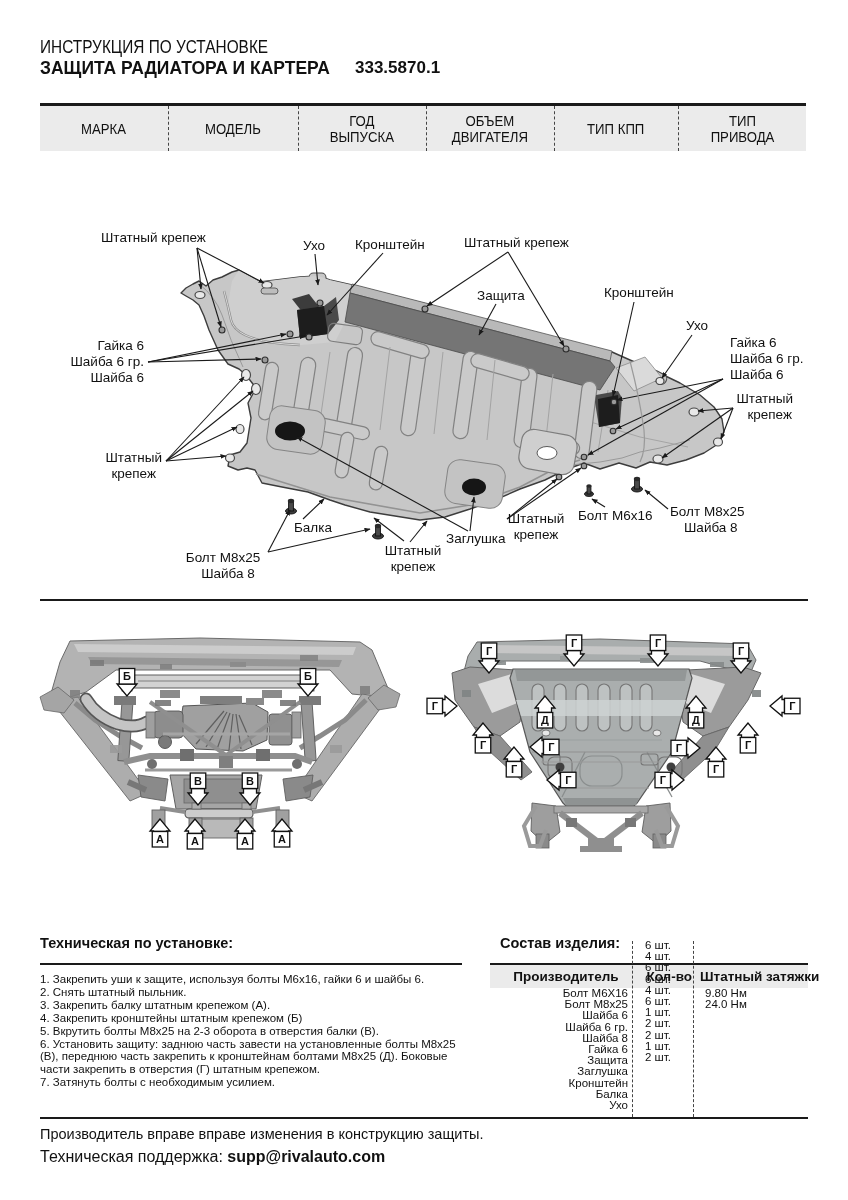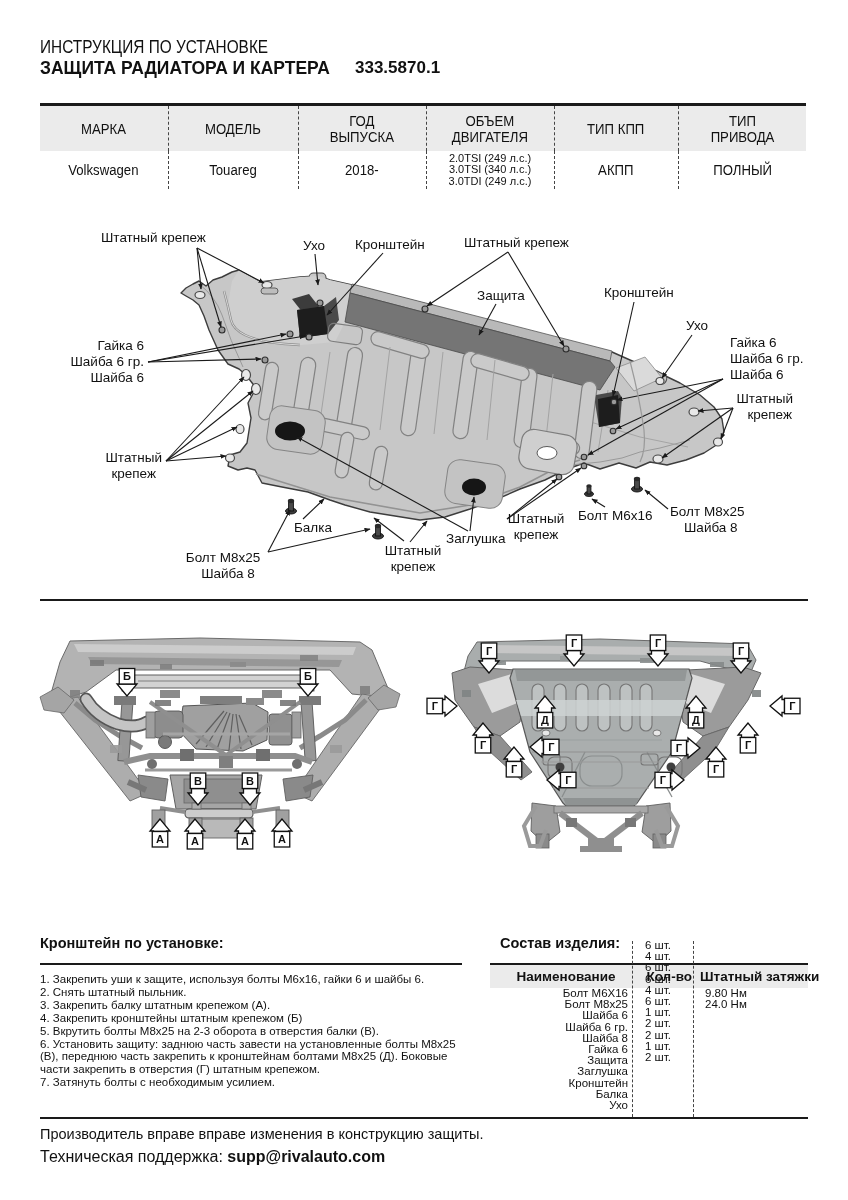--- a/index.html
+++ b/index.html
@@ -21,28 +21,20 @@
 <div class="abs" style="left:40px;top:103px;width:766px;border-top:3px solid #1a1a1a">
 <table class="spec" style="width:766px">
 <tbody>
         <tr class="h" style="height:45px">
 <td style="width:128px"><span class="tx">МАРКА</span></td>
 <td style="width:130px"><span class="tx">МОДЕЛЬ</span></td>
 <td style="width:128px"><span class="tx">ГОД<br>ВЫПУСКА</span></td>
 <td style="width:128px"><span class="tx">ОБЪЕМ<br>ДВИГАТЕЛЯ</span></td>
 <td style="width:124px"><span class="tx">ТИП КПП</span></td>
 <td style="width:128px"><span class="tx">ТИП<br>ПРИВОДА</span></td>
-</tr>
-<tr style="height:38px">
-<td><span class="tx">Volkswagen</span></td>
-<td><span class="tx">Touareg</span></td>
-<td><span class="tx">2018-</span></td>
-<td style="font-size:11px;line-height:11.5px">2.0TSI (249 л.с.)<br>3.0TSI (340 л.с.)<br>3.0TDI (249 л.с.)</td>
-<td><span class="tx">АКПП</span></td>
-<td><span class="tx">ПОЛНЫЙ</span></td>
 </tr>
 </tbody>
     </table>
 </div>
 
 <svg class="abs" style="left:0;top:0" width="848" height="1200" viewBox="0 0 848 1200">
 <g id="plate">
 <defs>
 <marker id="ah" markerWidth="6" markerHeight="5" refX="5" refY="2.2" orient="auto">
 <path d="M0,0 L5.5,2.2 L0,4.4 Z" fill="#1a1a1a"></path>
@@ -428,36 +420,36 @@
       <text x="545" y="724.21" text-anchor="middle" font-size="11px" font-weight="bold" fill="#111">Д</text>
 <path d="M696,696 L686.0,708 L689.5,708 L689.5,712.5 L702.5,712.5 L702.5,708 L706.0,708 Z" fill="#fff" stroke="#111" stroke-width="1.3"></path>
       <rect x="688.25" y="712.5" width="15.5" height="15.5" fill="#fff" stroke="#111" stroke-width="1.3"></rect>
       <text x="696" y="724.21" text-anchor="middle" font-size="11px" font-weight="bold" fill="#111">Д</text>
 </g>
 
 </svg>
 
 <div class="hr" style="left:40px;top:599px;width:768px;height:1.5px"></div>
 
-<div class="abs" style="left:40px;top:935px;font-size:14.5px;font-weight:bold">Кронштейн по установке:</div>
+<div class="abs" style="left:40px;top:935px;font-size:14.5px;font-weight:bold">Техническая по установке:</div>
 <div class="hr" style="left:40px;top:963px;width:422px;height:2px"></div>
 <div class="abs" style="left:40px;top:973px;width:430px;font-size:11.5px;line-height:12.9px">
 1. Закрепить уши к защите, используя болты М6х16, гайки 6 и шайбы 6.<br>
 2. Снять штатный пыльник.<br>
 3. Закрепить балку штатным крепежом (А).<br>
 4. Закрепить кронштейны штатным крепежом (Б)<br>
 5. Вкрутить болты М8х25 на 2-3 оборота в отверстия балки (В).<br>
 6. Установить защиту: заднюю часть завести на установленные болты М8х25 (В), переднюю часть закрепить к кронштейнам болтами М8х25 (Д). Боковые части закрепить в отверстия (Г) штатным крепежом.<br>
 7. Затянуть болты с необходимым усилием.
 </div>
 
 <div class="abs" style="left:500px;top:935px;font-size:14.5px;font-weight:bold">Состав изделия:</div>
 <div class="hr" style="left:490px;top:963px;width:318px;height:2px"></div>
 <div class="abs" style="left:490px;top:965px;width:318px;height:23px;background:#ebebeb"></div>
-<div class="abs" style="left:500px;top:969px;width:132px;text-align:center;font-size:13.5px;font-weight:bold">Наименование</div>
+<div class="abs" style="left:500px;top:969px;width:132px;text-align:center;font-size:13.5px;font-weight:bold">Производитель</div>
 <div class="abs" style="left:636px;top:969px;width:56px;text-align:right;font-size:13.5px;font-weight:bold">Кол-во</div>
 <div class="abs" style="left:700px;top:969px;font-size:13.5px;font-weight:bold">Штатный затяжки</div>
 
 <div class="abs" style="left:632px;top:941px;height:176px;border-left:1.5px dashed #444"></div>
 <div class="abs" style="left:693px;top:941px;height:176px;border-left:1.5px dashed #444"></div>
 
 <div class="abs pt" style="left:500px;top:988px;width:128px;text-align:right">
 Болт М6Х16<br>Болт М8х25<br>Шайба 6<br>Шайба 6 гр.<br>Шайба 8<br>Гайка 6<br>Защита<br>Заглушка<br>Кронштейн<br>Балка<br>Ухо
 </div>
 <div class="abs pt" style="left:645px;top:940px;text-align:left">

